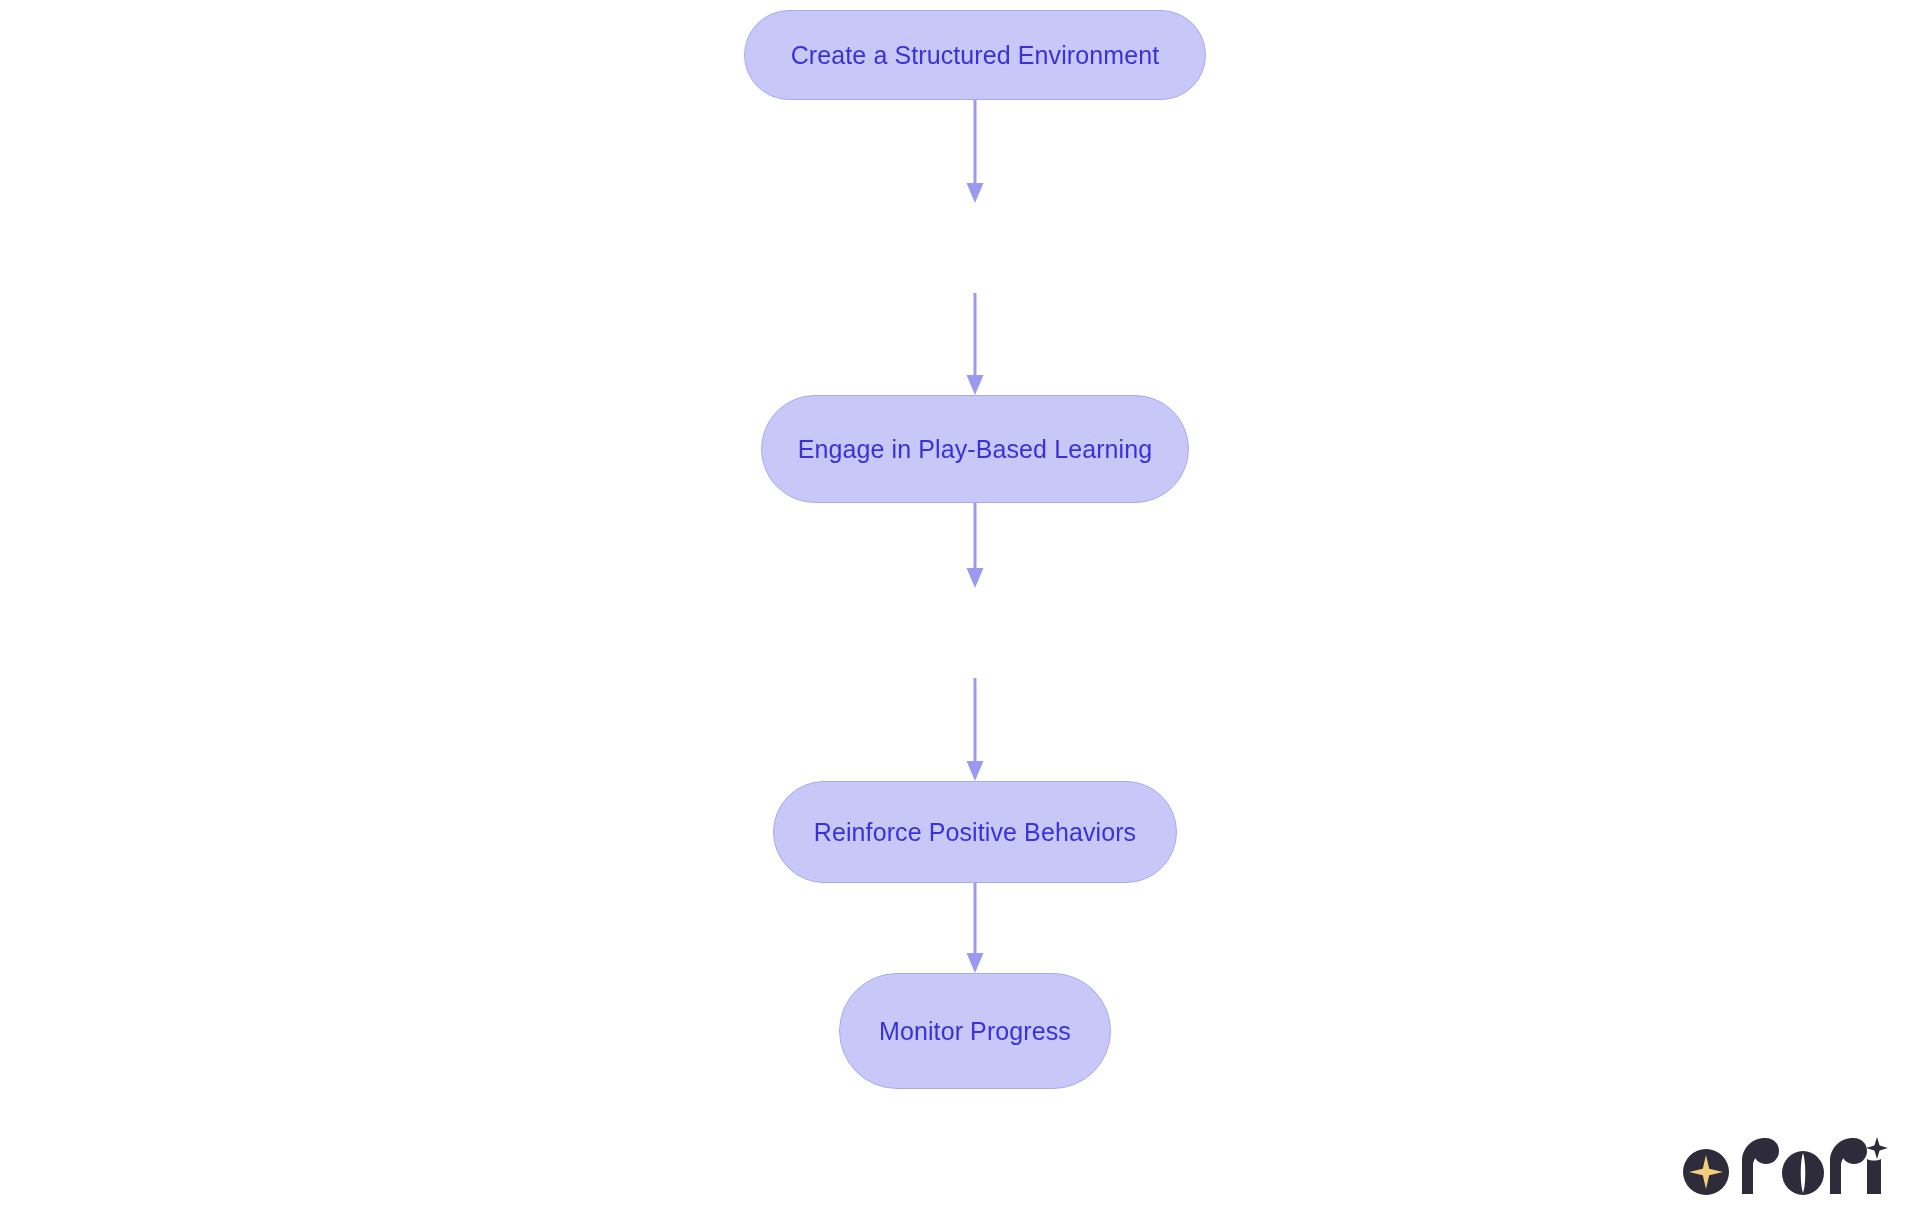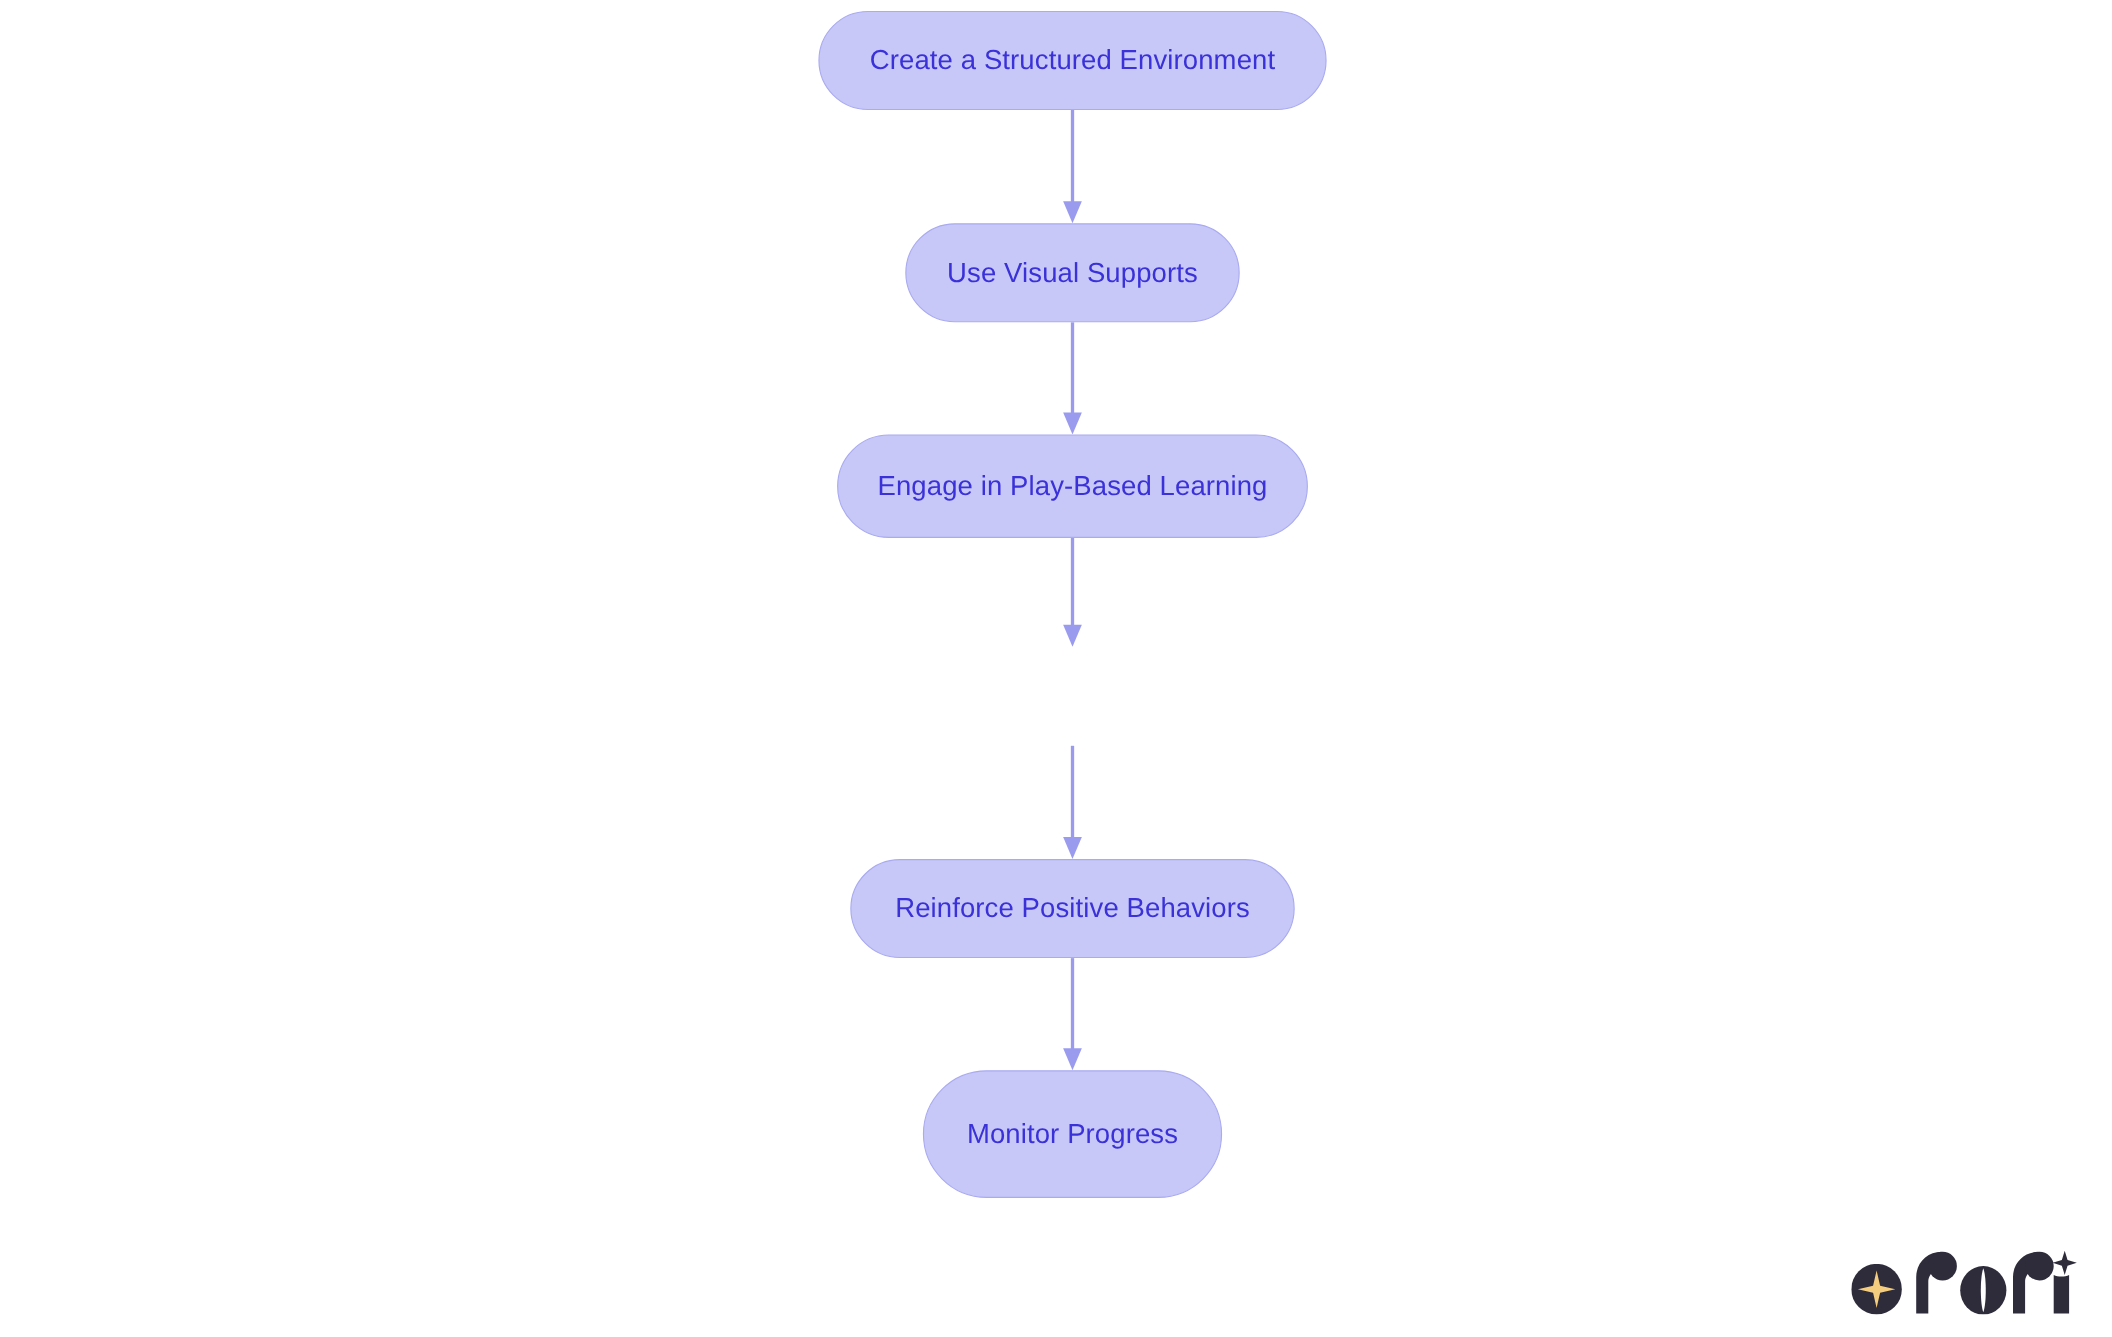--- a/index.html
+++ b/index.html
@@ -98,27 +98,24 @@
     </div>
     <div class="connector" style="left: 975px; top: 871px; height: 102px;">
       <svg width="24" height="102" viewBox="0 0 24 102">
         <line x1="12" y1="0" x2="12" y2="84" stroke="#9a9bef" stroke-width="3"></line>
         <polygon points="3.5,82 20.5,82 12,102" fill="#9a9bef"></polygon>
       </svg>
     </div>
     <div class="flow-node" style="left: 975px; top: 10px; width: 462px; height: 90px; background: rgb(199, 200, 248); border-color: rgb(169, 170, 240);">
       <span class="flow-node-label" style="color: rgb(58, 49, 216);">Create a Structured Environment</span>
     </div>
-    <div class="flow-node" style="left: 975px; top: 203px; width: 304px; height: 90px; background: rgb(199, 200, 248); border-color: rgb(169, 170, 240);">
-      <span class="flow-node-label" style="color: rgb(58, 49, 216);">Use Visual Supports</span>
-    </div>
-    <div class="flow-node" style="left: 975px; top: 395px; width: 428px; height: 94px; background: rgb(199, 200, 248); border-color: rgb(169, 170, 240);">
+    <div class="flow-node" style="left: 975px; top: 395px; width: 428px; height: 108px; background: rgb(199, 200, 248); border-color: rgb(169, 170, 240);">
       <span class="flow-node-label" style="color: rgb(58, 49, 216);">Engage in Play-Based Learning</span>
     </div>
-    <div class="flow-node" style="left: 975px; top: 781px; width: 404px; height: 90px; background: rgb(199, 200, 248); border-color: rgb(169, 170, 240);">
+    <div class="flow-node" style="left: 975px; top: 781px; width: 404px; height: 102px; background: rgb(199, 200, 248); border-color: rgb(169, 170, 240);">
       <span class="flow-node-label" style="color: rgb(58, 49, 216);">Reinforce Positive Behaviors</span>
     </div>
     <div class="flow-node" style="left: 975px; top: 973px; width: 272px; height: 116px; background: rgb(199, 200, 248); border-color: rgb(169, 170, 240);">
       <span class="flow-node-label" style="color: rgb(58, 49, 216);">Monitor Progress</span>
     </div>
   </div>
 
 <div id="brand-logo">
   <svg width="46" height="46" viewBox="0 0 46 46" aria-hidden="true">
     <circle cx="23" cy="23" r="23" fill="#2e2c3b"></circle>

